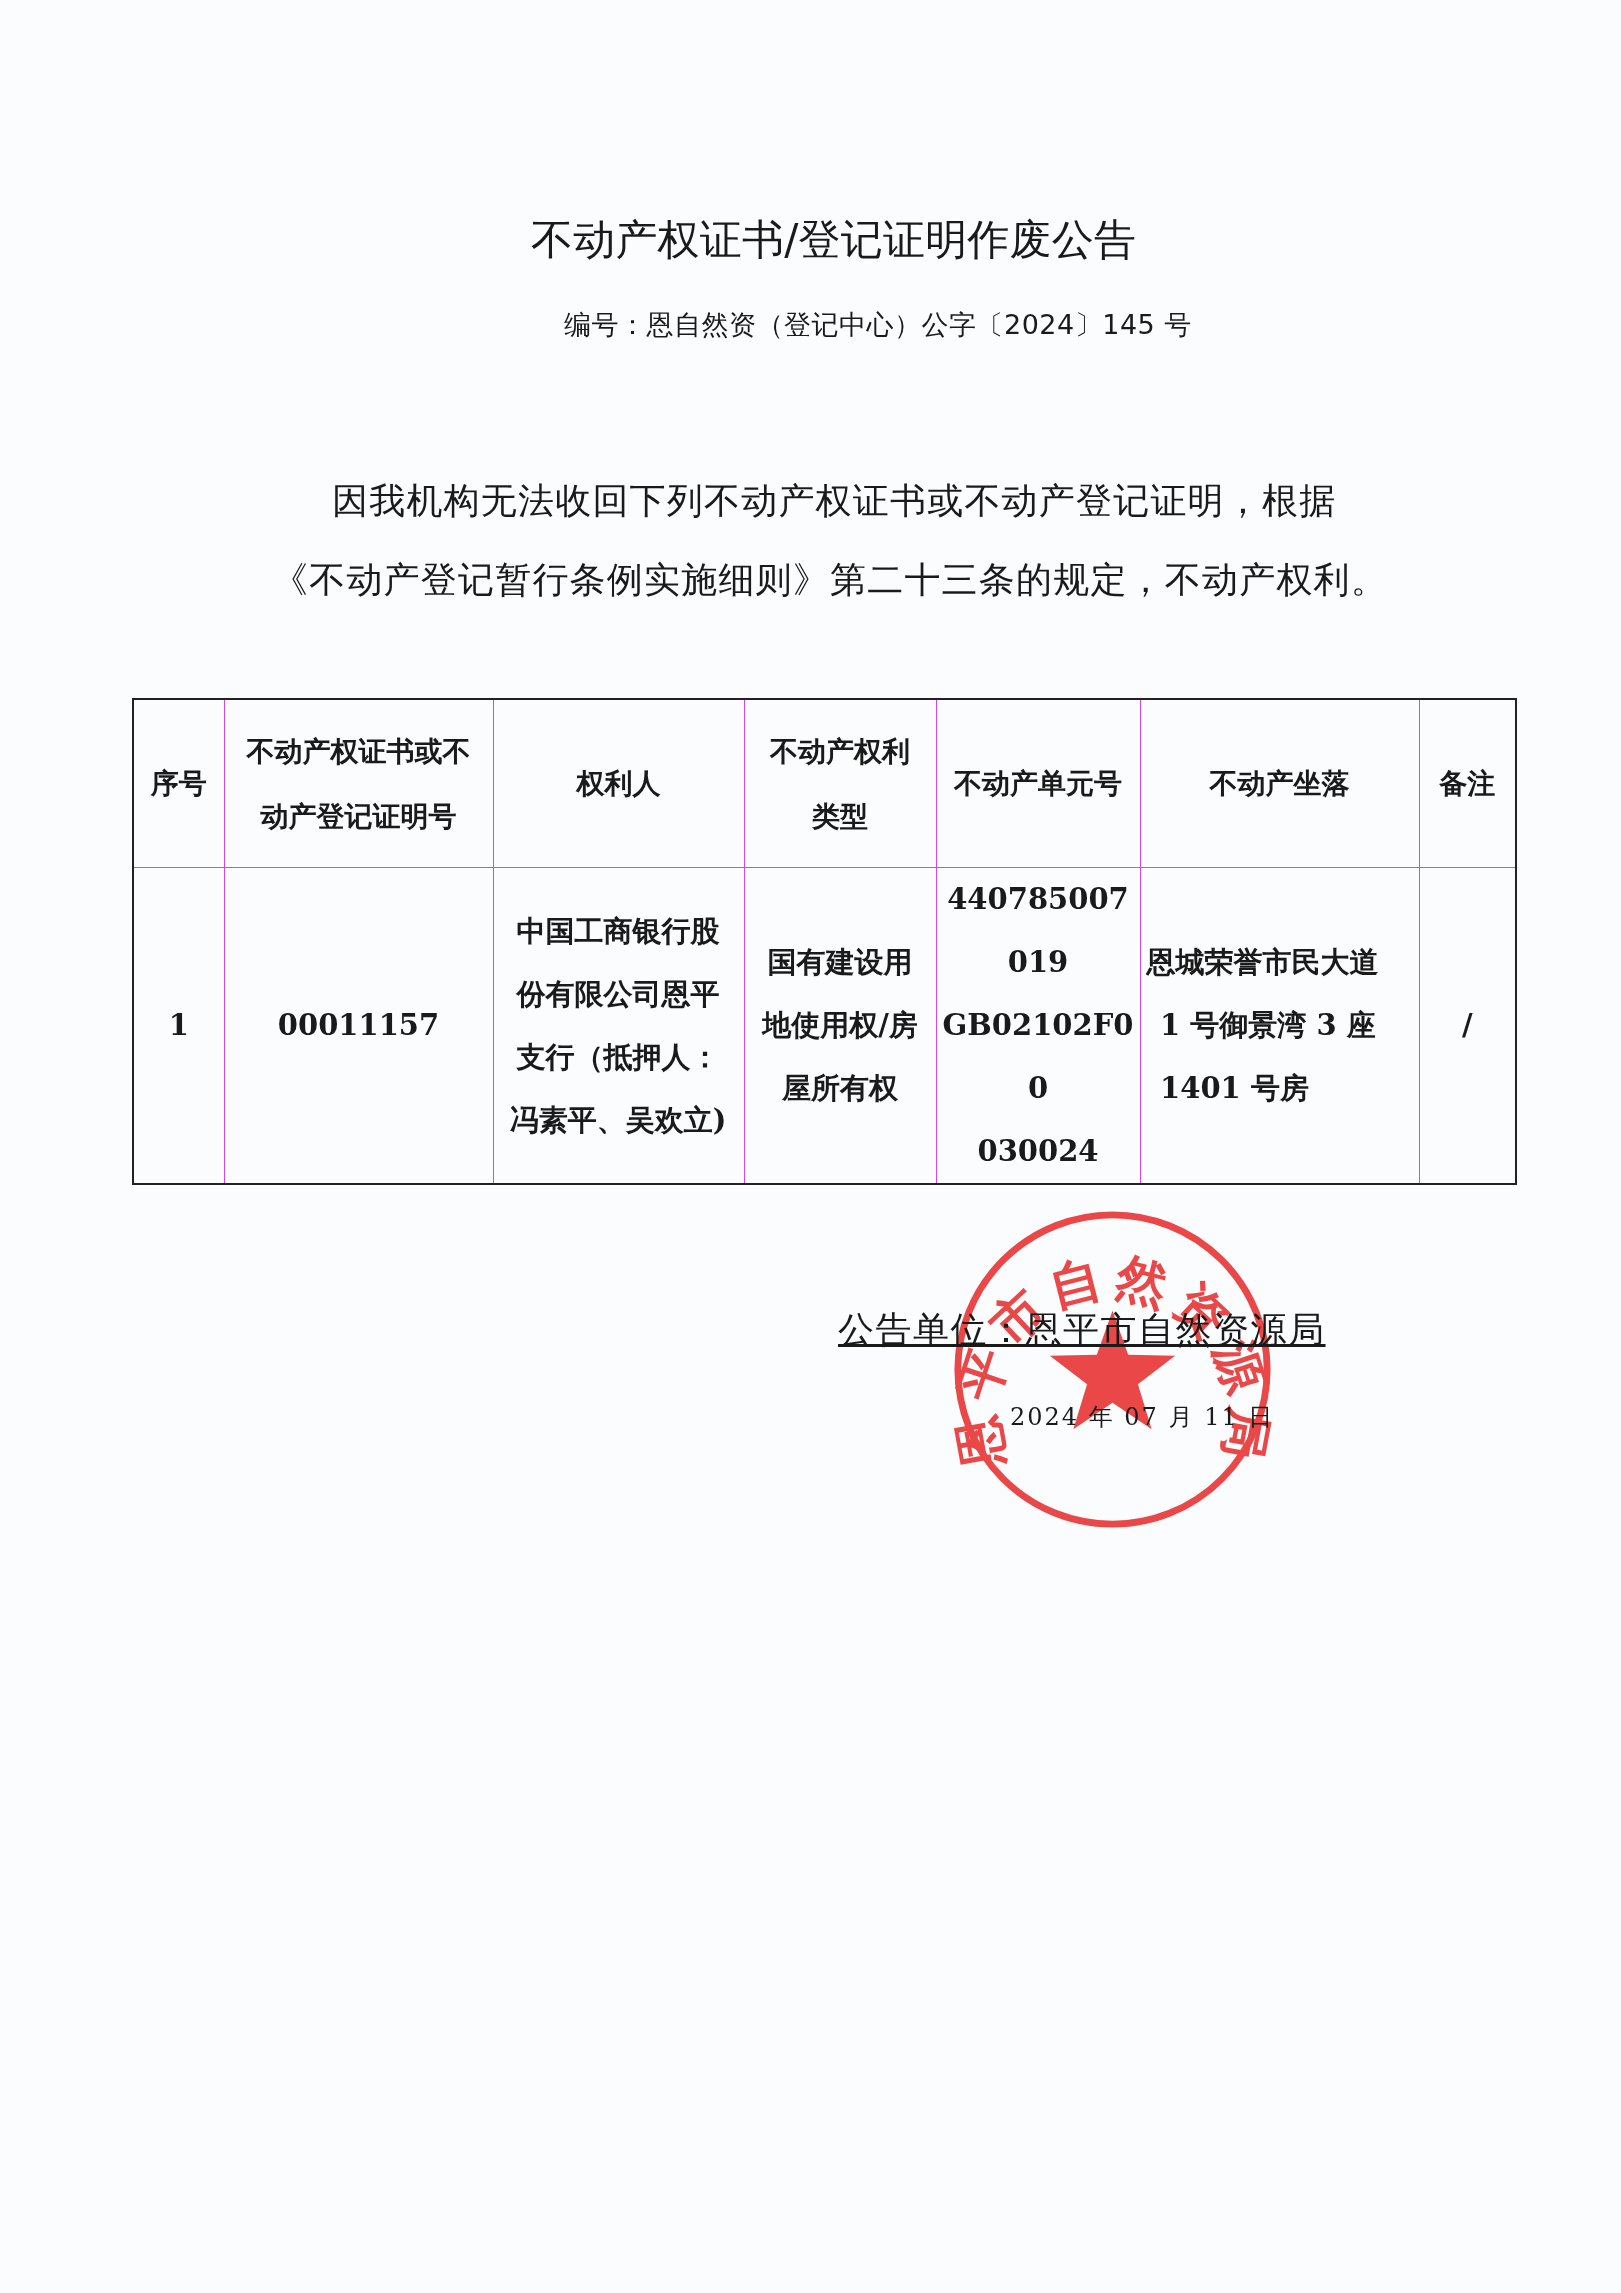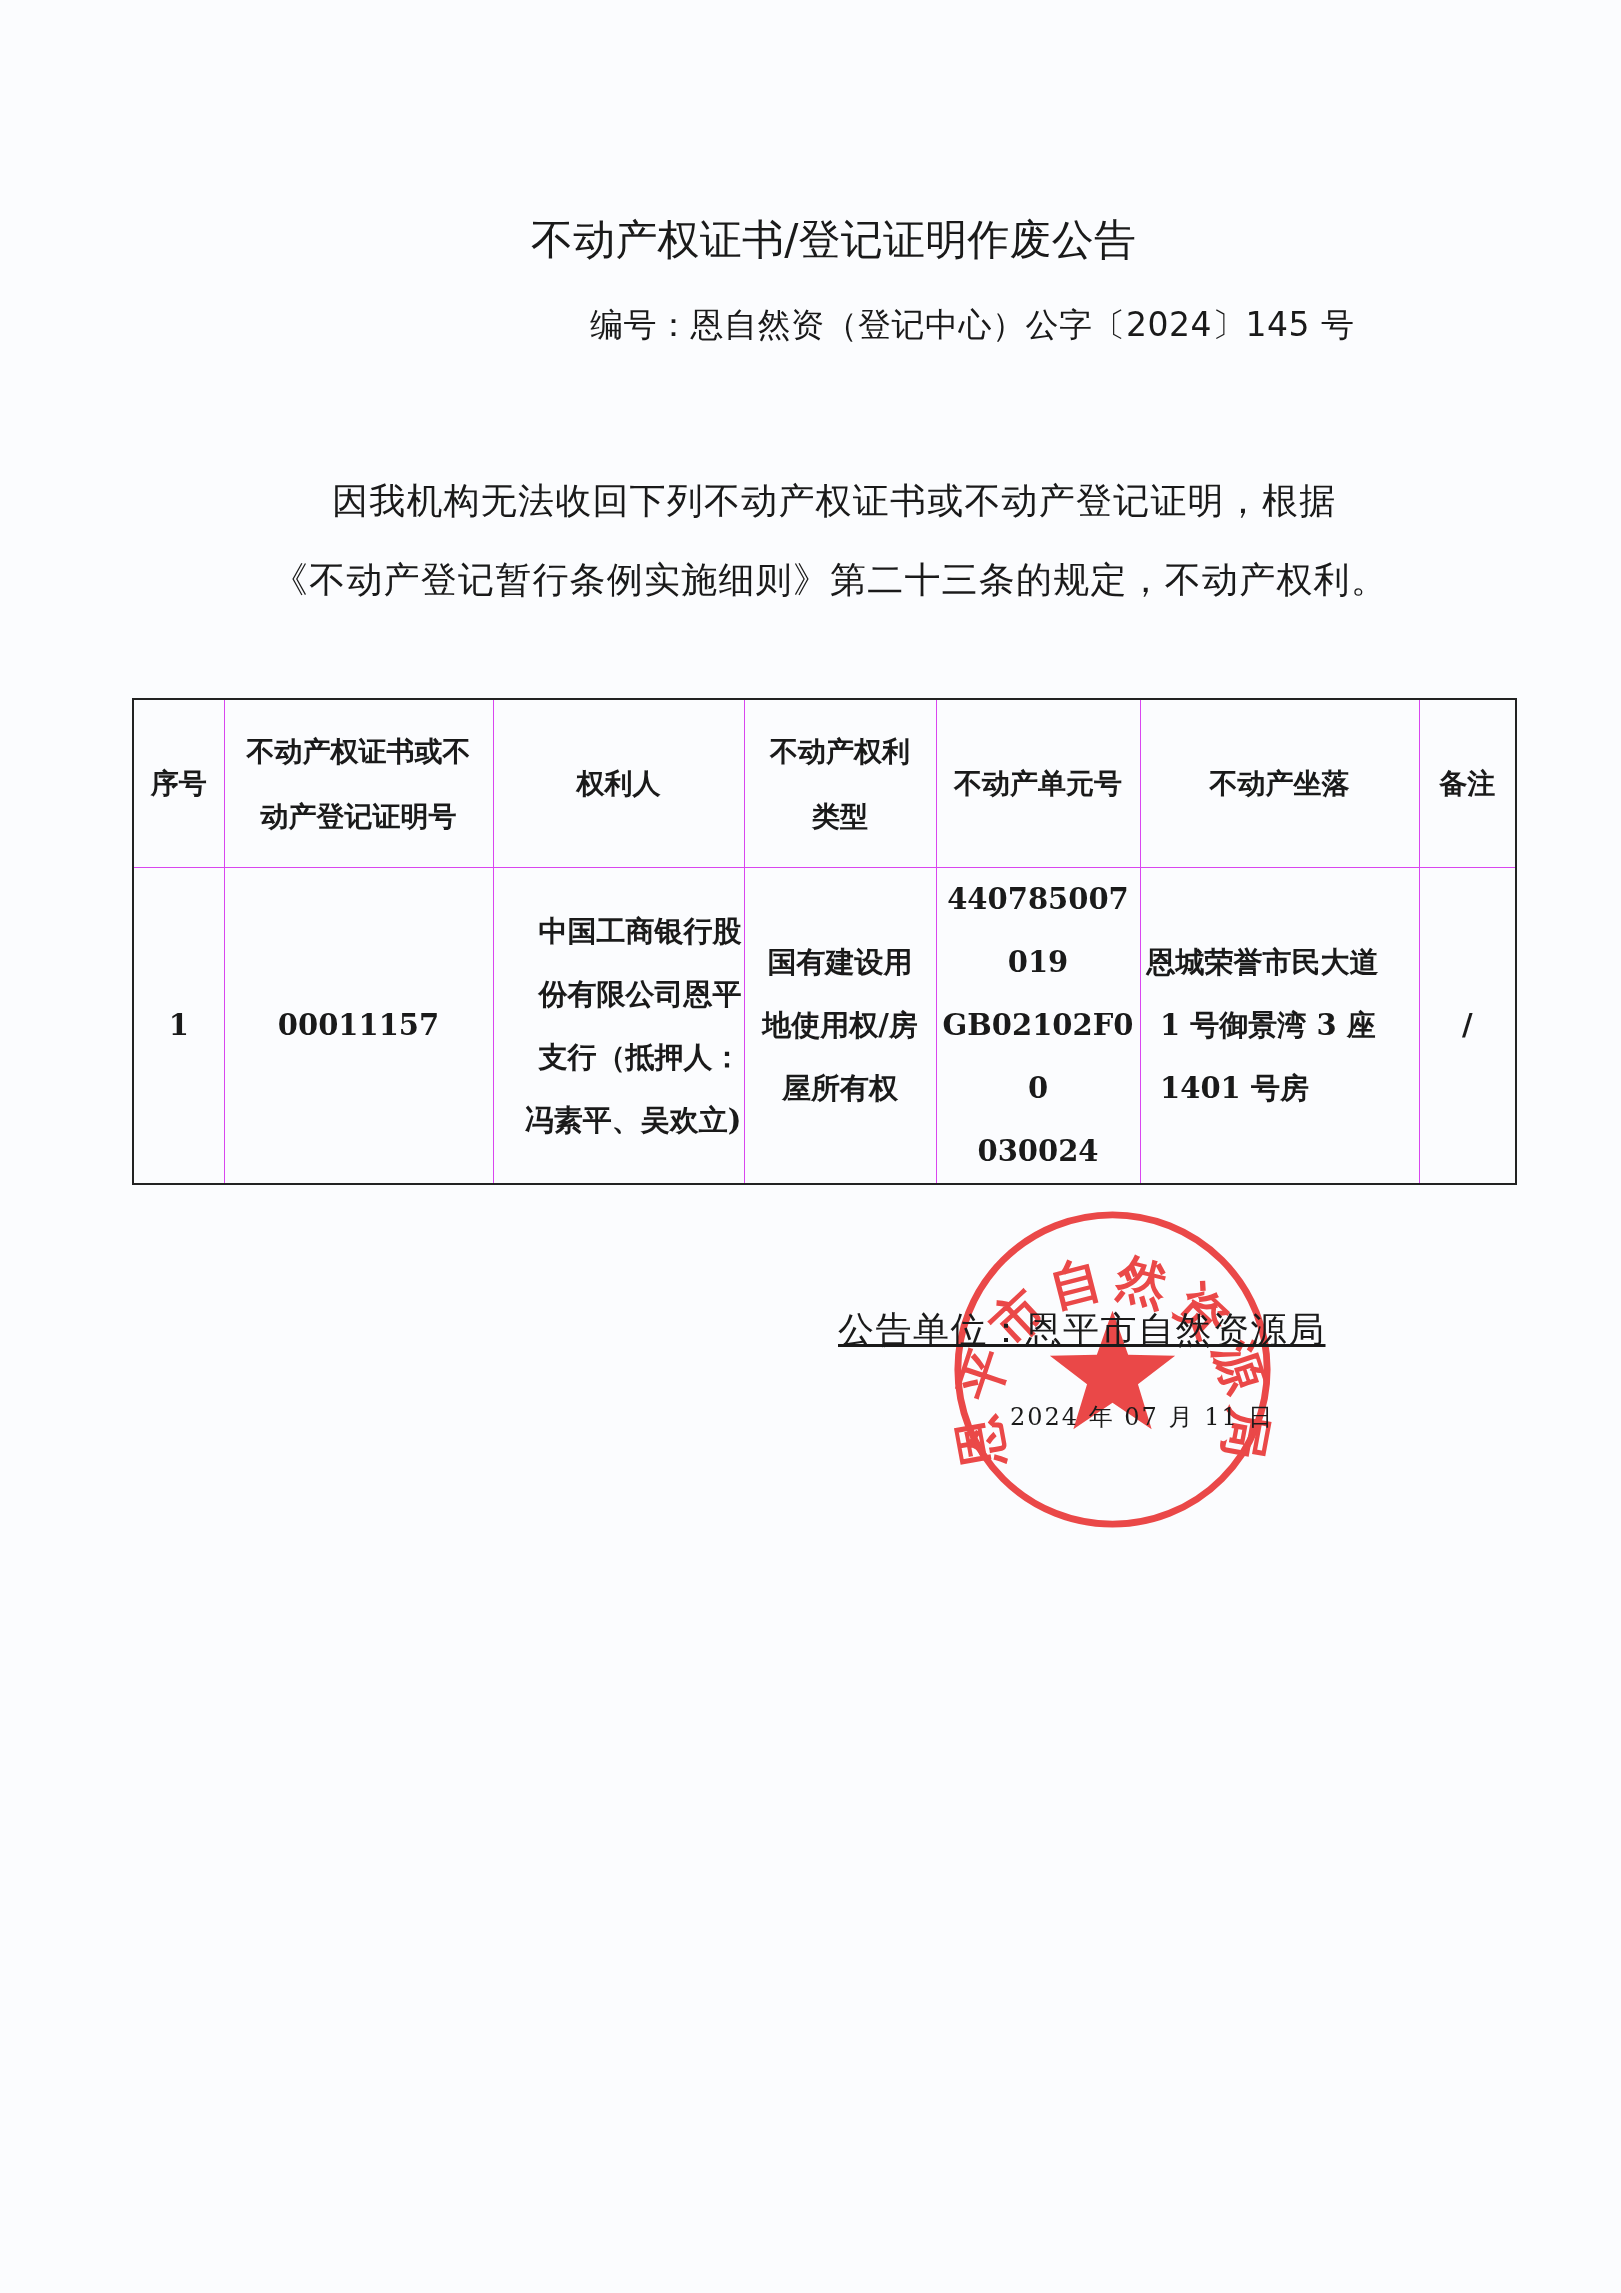--- a/index.html
+++ b/index.html
@@ -8,21 +8,21 @@
     background: #fbfcfe;
     font-family: "DejaVu Serif", "Liberation Serif", serif;
     color: #1a1a1a;
   }
   .abs { position: absolute; white-space: nowrap; }
   .title {
     left: 531px; top: 218px; font-size: 42px; line-height: 43px;
     font-family: "DejaVu Sans", "Liberation Sans", sans-serif; letter-spacing: 0.2px;
   }
   .subtitle {
-    left: 590px; top: 302px; font-size: 33px; line-height: 45px;
+    left: 564px; top: 302px; font-size: 27px; line-height: 45px;
     font-family: "DejaVu Sans", "Liberation Sans", sans-serif; letter-spacing: 0.5px;
   }
   .para {
     font-size: 36px; line-height: 45px; letter-spacing: 1.2px;
   }
   .para1 { left: 332px; top: 478px; }
   .para2 { left: 272px; top: 557px; }
 
   table.notice {
     position: absolute; left: 132px; top: 698px;
@@ -99,21 +99,21 @@
       </th>
       <th>
         <span>备注</span>
       </th>
     </tr>
   </thead>
   <tbody>
     <tr>
       <td>1</td>
       <td>00011157</td>
-      <td class="cell-lines" style="text-align:right; padding-left:1px;">
+      <td class="cell-lines" style="text-align:center; padding-left:1px;">
         <span>中国工商银行股</span>
         <span>份有限公司恩平</span>
         <span>支行（抵押人：</span>
         <span>冯素平、吴欢立)</span>
       </td>
       <td class="cell-lines">
         <span>国有建设用</span>
         <span>地使用权/房</span>
         <span>屋所有权</span>
       </td>

